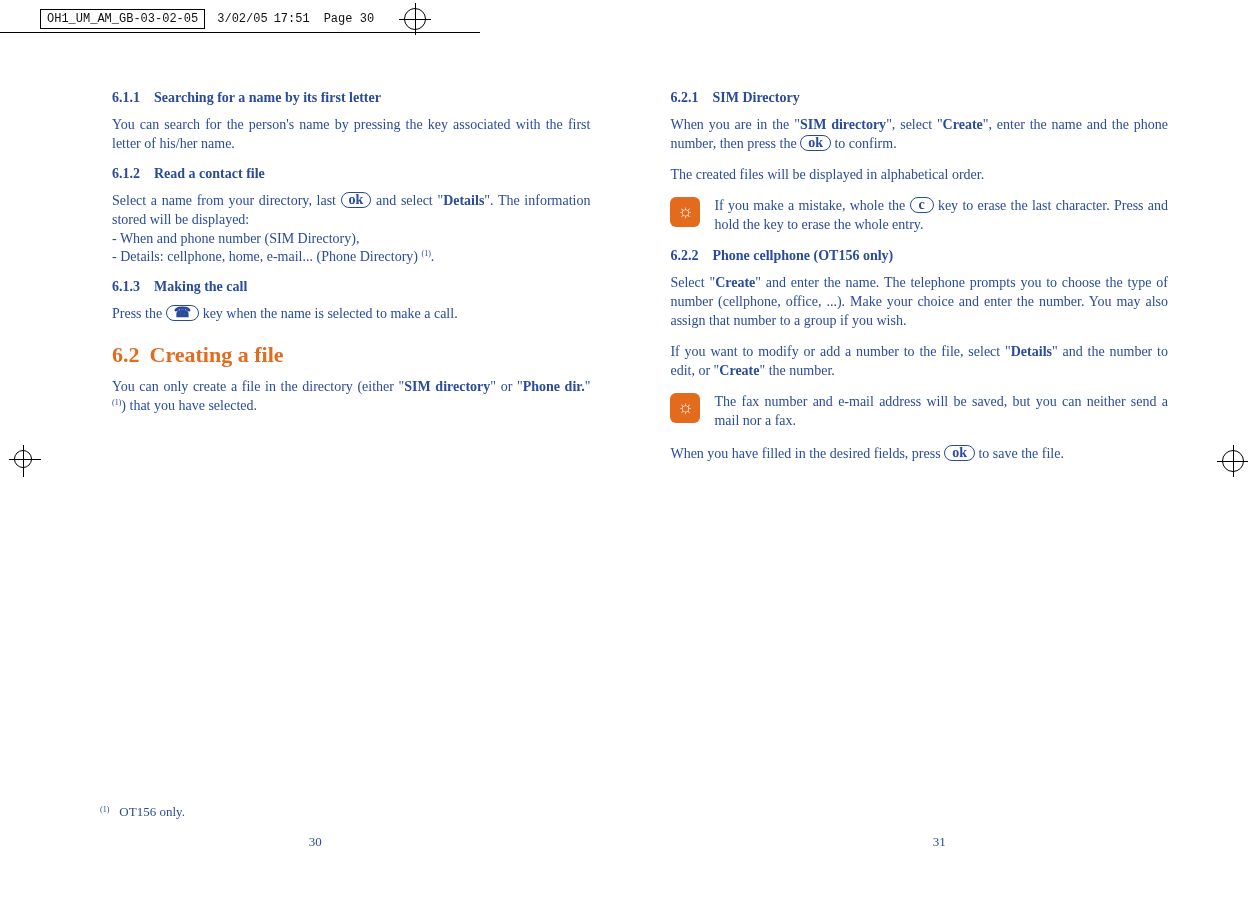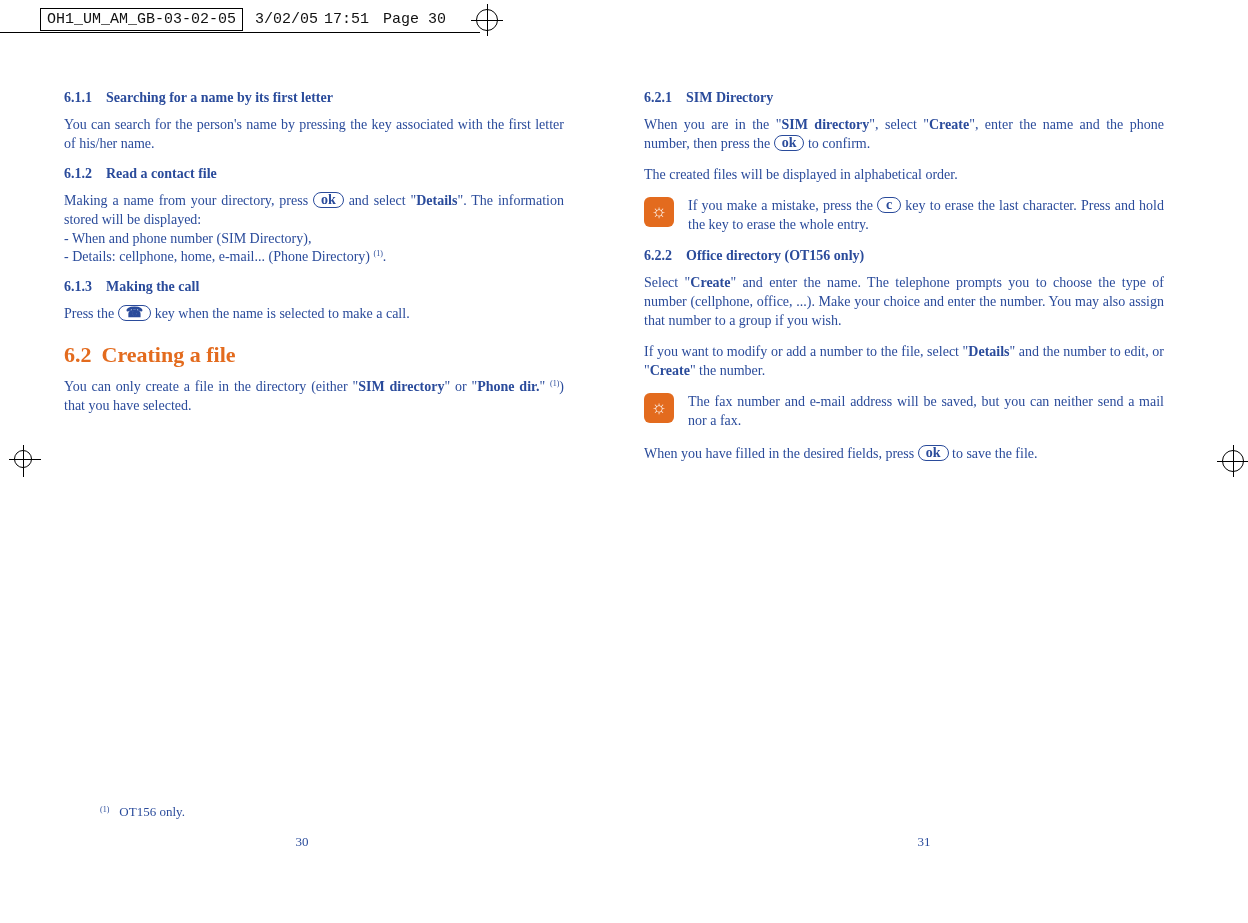--- a/index.html
+++ b/index.html
@@ -10,21 +10,21 @@
     width: 1248px;
     position: relative;
   }
   .crop-mark-top {
     position: absolute;
     top: 8px;
     left: 40px;
     display: flex;
     align-items: center;
     font-family: 'Courier New', monospace;
-    font-size: 15px;
+    font-size: 12px;
     color: #111;
   }
   .crop-mark-top .line {
     border-bottom: 1px solid #000;
     width: 480px;
     position: absolute;
     top: 24px;
     left: -40px;
   }
   .crop-box {
@@ -72,21 +72,21 @@
     display: flex;
     padding: 70px 0 0 0;
   }
   .page {
     width: 560px;
     padding: 20px 50px 0 50px;
     box-sizing: content-box;
     position: relative;
     min-height: 780px;
   }
-  .page-left { padding-left: 64px; padding-right: 40px; width: 500px;}
+  .page-left { padding-left: 112px; padding-right: 40px; width: 500px;}
   .page-right { padding-left: 40px; padding-right: 80px; width: 520px;}
   .heading-blue {
     color: #2a4b9b;
     font-weight: bold;
   }
   .sub-num {
     font-size: 14px;
     margin-bottom: 10px;
   }
   .sub-num .num { margin-right: 14px; }
@@ -181,21 +181,21 @@
 
     <div class="heading-blue sub-num">
       <span class="num">6.1.1</span><span>Searching for a name by its first letter</span>
     </div>
     <p class="body">You can search for the person's name by pressing the key associated with the first letter of his/her name.</p>
 
     <div class="heading-blue sub-num">
       <span class="num">6.1.2</span><span>Read a contact file</span>
     </div>
     <p class="body">
-      <span>Making a name from your directory, press </span>
+      <span>Select a name from your directory, last </span>
       <span class="key">ok</span>
       <span> and select "</span><span class="bold">Details</span><span>". The information stored will be displayed:</span>
       <br>
       <span>- When and phone number (SIM Directory),</span><br>
       <span>- Details: cellphone, home, e-mail... (Phone Directory) </span><sup class="fn">(1)</sup><span>.</span>
     </p>
 
     <div class="heading-blue sub-num">
       <span class="num">6.1.3</span><span>Making the call</span>
     </div>
@@ -226,28 +226,28 @@
     <p class="body">
       <span>When you are in the "</span><span class="bold">SIM directory</span><span>", select "</span><span class="bold">Create</span><span>", enter the name and the phone number, then press the </span>
       <span class="key">ok</span>
       <span> to confirm.</span>
     </p>
     <p class="body">The created files will be displayed in alphabetical order.</p>
 
     <div class="tip-row">
       <div class="tip-icon">☼</div>
       <div class="tip-text">
-        <span>If you make a mistake, press the </span>
+        <span>If you make a mistake, whole the </span>
         <span class="key">c</span>
         <span> key to erase the last character. Press and hold the key to erase the whole entry.</span>
       </div>
     </div>
 
     <div class="heading-blue sub-num">
-      <span class="num">6.2.2</span><span>Office directory (OT156 only)</span>
+      <span class="num">6.2.2</span><span>Phone cellphone (OT156 only)</span>
     </div>
     <p class="body">
       <span>Select "</span><span class="bold">Create</span><span>" and enter the name. The telephone prompts you to choose the type of number (cellphone, office, ...). Make your choice and enter the number. You may also assign that number to a group if you wish.</span>
     </p>
     <p class="body">
       <span>If you want to modify or add a number to the file, select "</span><span class="bold">Details</span><span>" and the number to edit, or "</span><span class="bold">Create</span><span>" the number.</span>
     </p>
 
     <div class="tip-row">
       <div class="tip-icon">☼</div>

